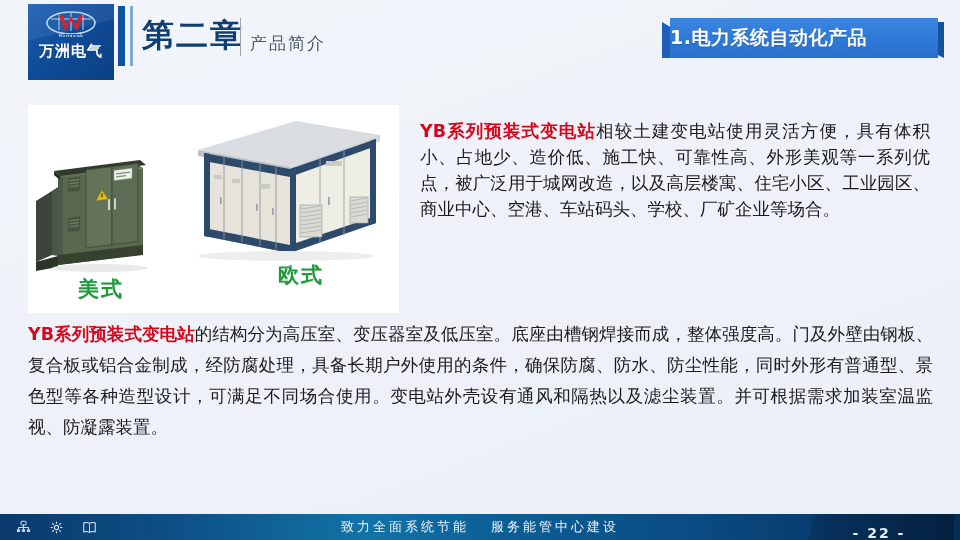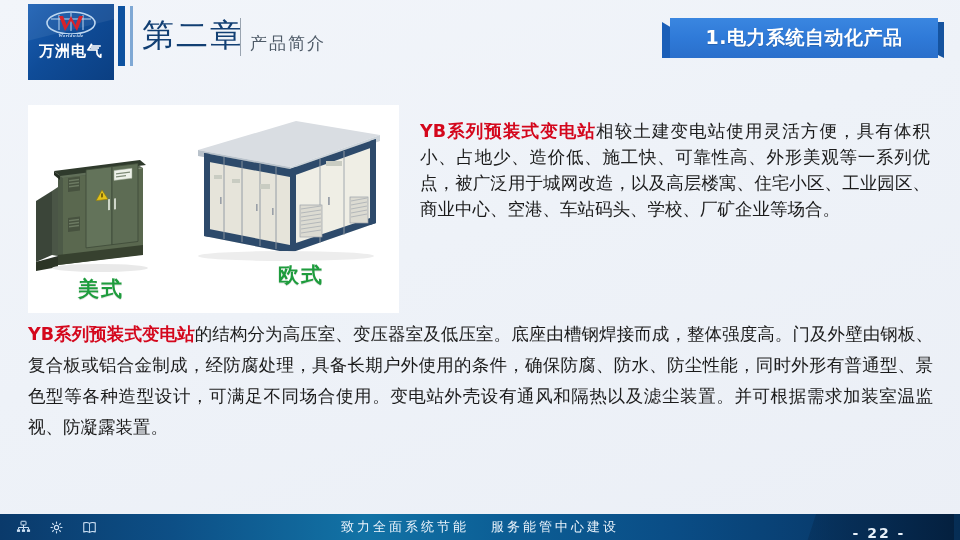--- a/index.html
+++ b/index.html
@@ -36,21 +36,21 @@
   }
   .logo-cn{
     position:absolute;left:0;right:0;top:38px;text-align:center;
     font-size:15px;color:#ffffff;font-weight:bold;letter-spacing:1px;
     font-family:"DejaVu Sans",sans-serif;
   }
   .hdr-bar1{position:absolute;left:118px;top:6px;width:7px;height:60px;background:#0d52a0;}
   .hdr-bar2{position:absolute;left:130px;top:6px;width:3px;height:60px;background:#7fa8d4;}
   .chapter{
     position:absolute;left:142px;top:14px;
-    font-size:32px;font-weight:normal;color:#123f73;letter-spacing:2px;
+    font-size:32px;font-weight:bold;color:#123f73;letter-spacing:2px;
     font-family:"DejaVu Sans",sans-serif;
   }
   .chapter-sep{position:absolute;left:240px;top:18px;width:1px;height:38px;background:#9aa4b0;}
   .chapter-sub{
     position:absolute;left:250px;top:32px;
     font-size:17px;color:#4e5a67;letter-spacing:2px;
     font-family:Liberation Sans, sans-serif;
   }
 
   
@@ -61,21 +61,21 @@
     clip-path:polygon(0 0,100% 6px,100% 100%,0 100%);
   }
   .banner-fold-r{
     position:absolute;right:0;top:4px;width:12px;height:36px;
     background:#15539f;
     clip-path:polygon(0 0,100% 0,100% 100%,0 calc(100% - 6px));
   }
   .banner-main{
     position:absolute;left:8px;top:0;width:268px;height:40px;
     background:linear-gradient(180deg,#3a86e0 0%,#2f7ad8 50%,#2a6fcb 100%);
-    display:flex;align-items:center;justify-content:center;
+    display:flex;align-items:center;justify-content:flex-start;
   }
   .banner-main span{
     color:#ffffff;font-size:19px;font-weight:bold;letter-spacing:.5px;
     font-family:"DejaVu Sans",sans-serif;
     text-shadow:0 1px 1px rgba(0,0,0,.18);
   }
 
   
   .photo{
     position:absolute;left:28px;top:105px;width:371px;height:208px;

